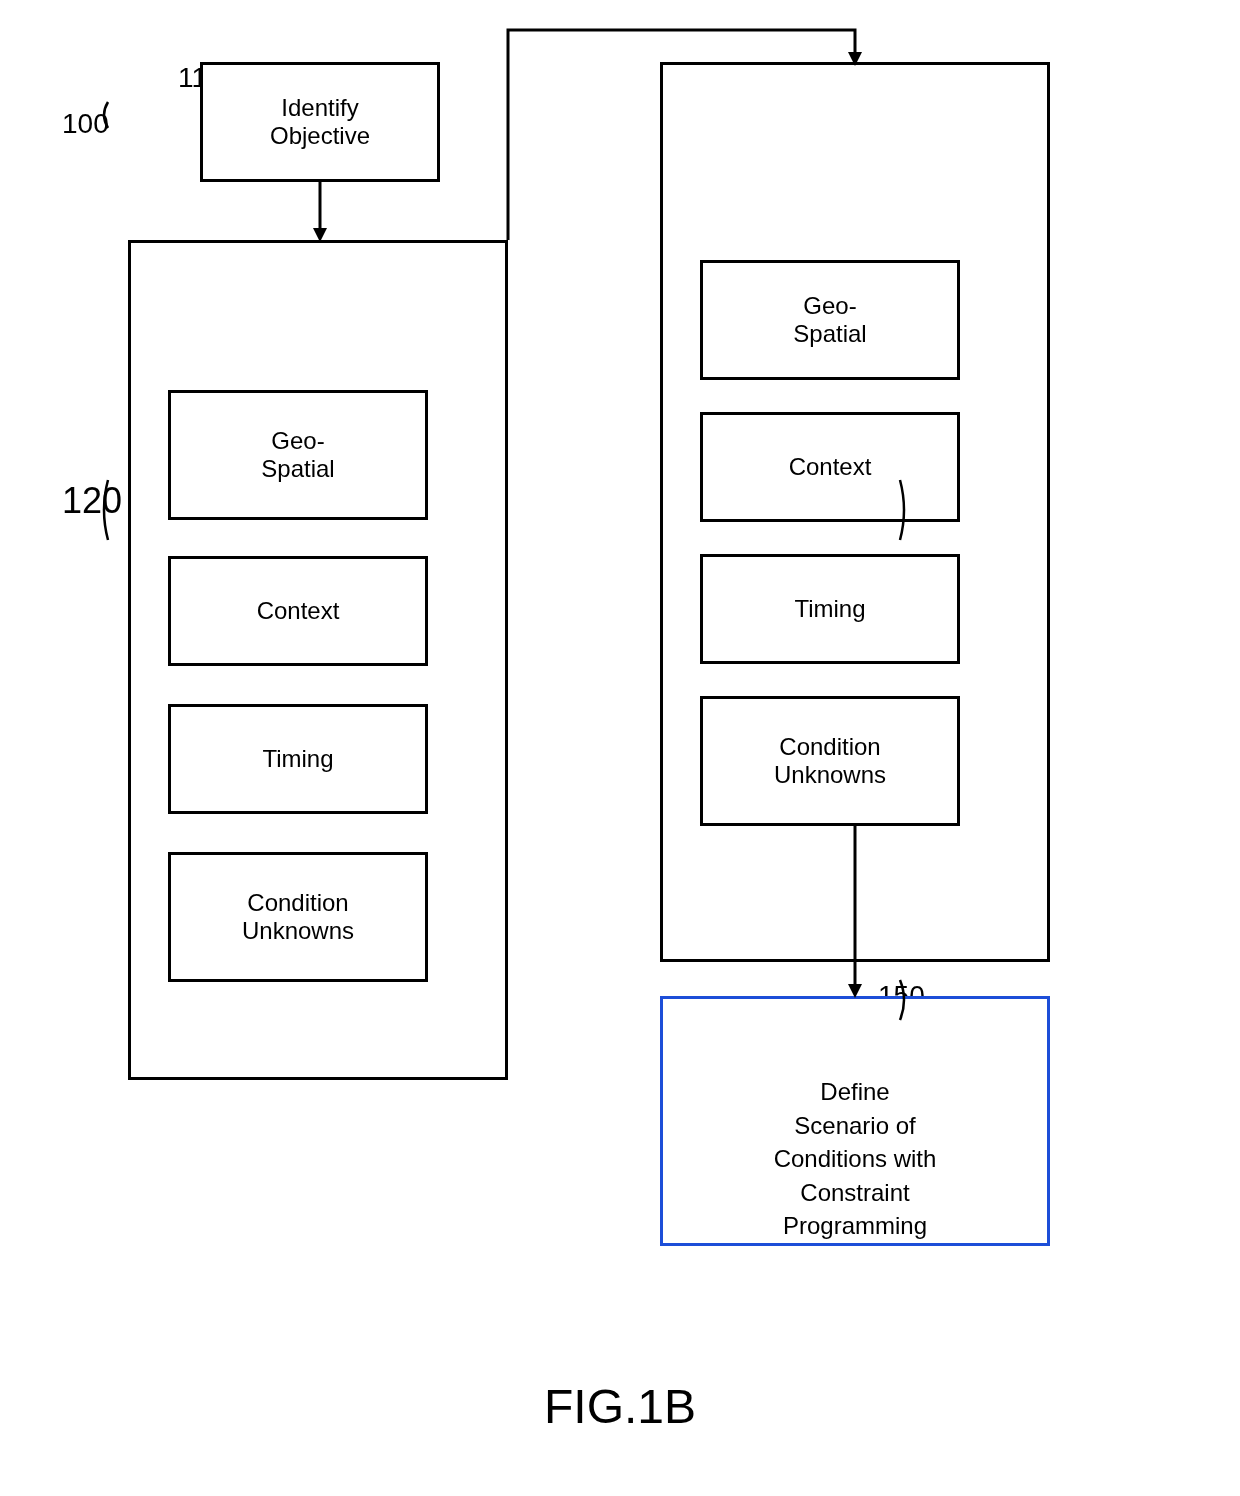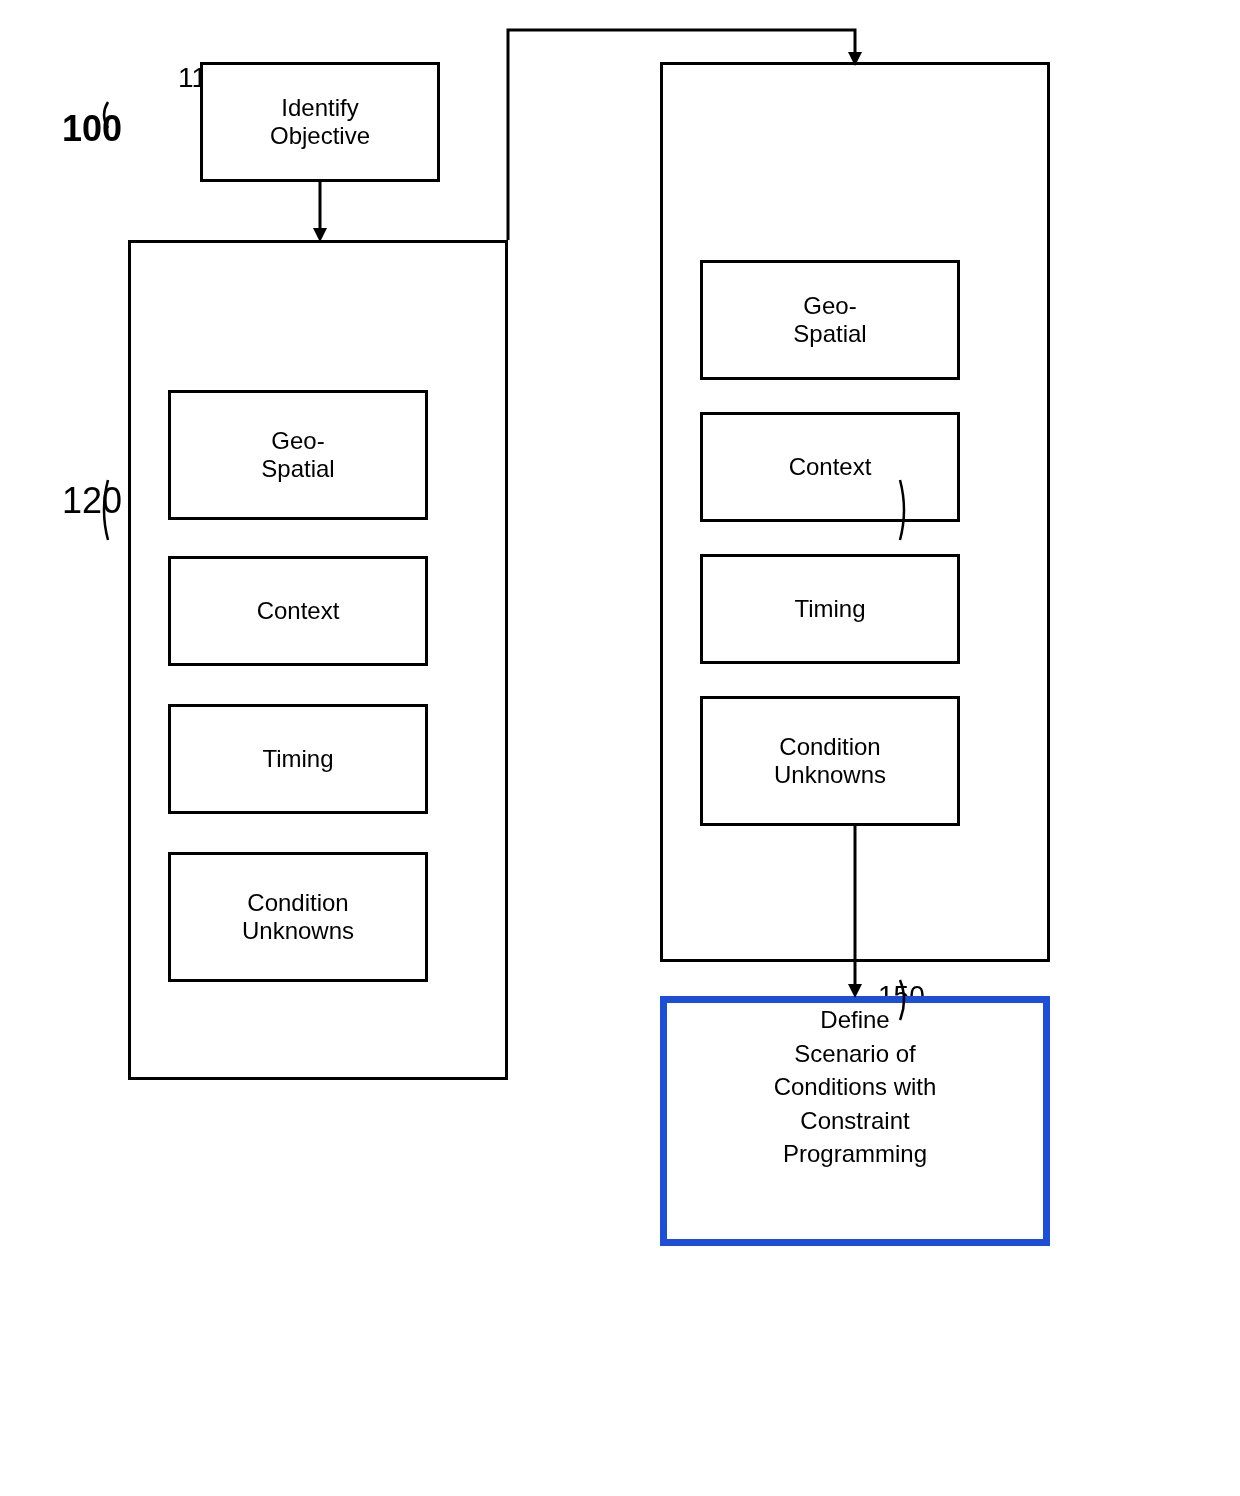--- a/index.html
+++ b/index.html
@@ -18,22 +18,22 @@
       left: 0;
       width: 1240px;
       height: 1496px;
     }
 
     
     .label-100 {
       position: absolute;
       top: 108px;
       left: 62px;
-      font-size: 36px;
-      font-weight: bold;
+      font-size: 28px;
+      font-weight: normal;
     }
     .label-110 {
       position: absolute;
       top: 62px;
       left: 178px;
       font-size: 28px;
     }
     .label-120 {
       position: absolute;
       top: 480px;
@@ -179,23 +179,23 @@
       height: 130px;
     }
 
     
     .box-150 {
       position: absolute;
       top: 996px;
       left: 660px;
       width: 390px;
       height: 250px;
-      border: 7px solid #1d4ed8;
+      border: 3px solid #1d4ed8;
       display: flex;
-      align-items: flex-start;
+      align-items: flex-end;
       justify-content: center;
       text-align: center;
       font-size: 24px;
       line-height: 1.4;
       background: #fff;
       z-index: 10;
     }
 
     
     .fig-label {
@@ -298,14 +298,15 @@
 
   <svg class="svg-overlay" style="z-index:15;">
 
     <path d="M 108,480 Q 100,510 108,540" stroke="#000" stroke-width="2.5" fill="none"></path>
 
     <path d="M 900,480 Q 908,510 900,540" stroke="#000" stroke-width="2.5" fill="none"></path>
 
     <path d="M 900,980 Q 908,1000 900,1020" stroke="#000" stroke-width="2.5" fill="none"></path>
   </svg>
 
+  <div class="fig-label">FIG.1B</div>
 
 </div>
 
 </body></html>

